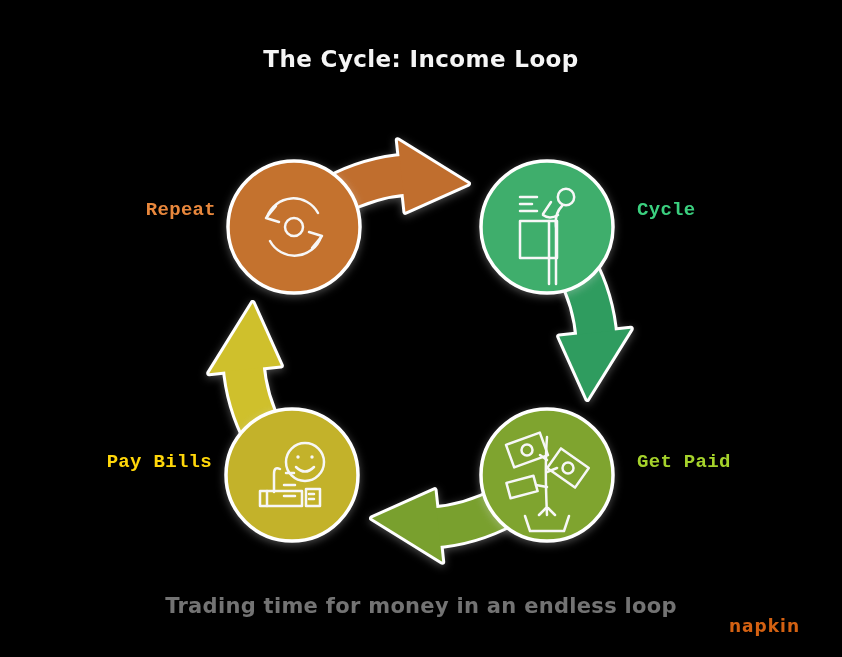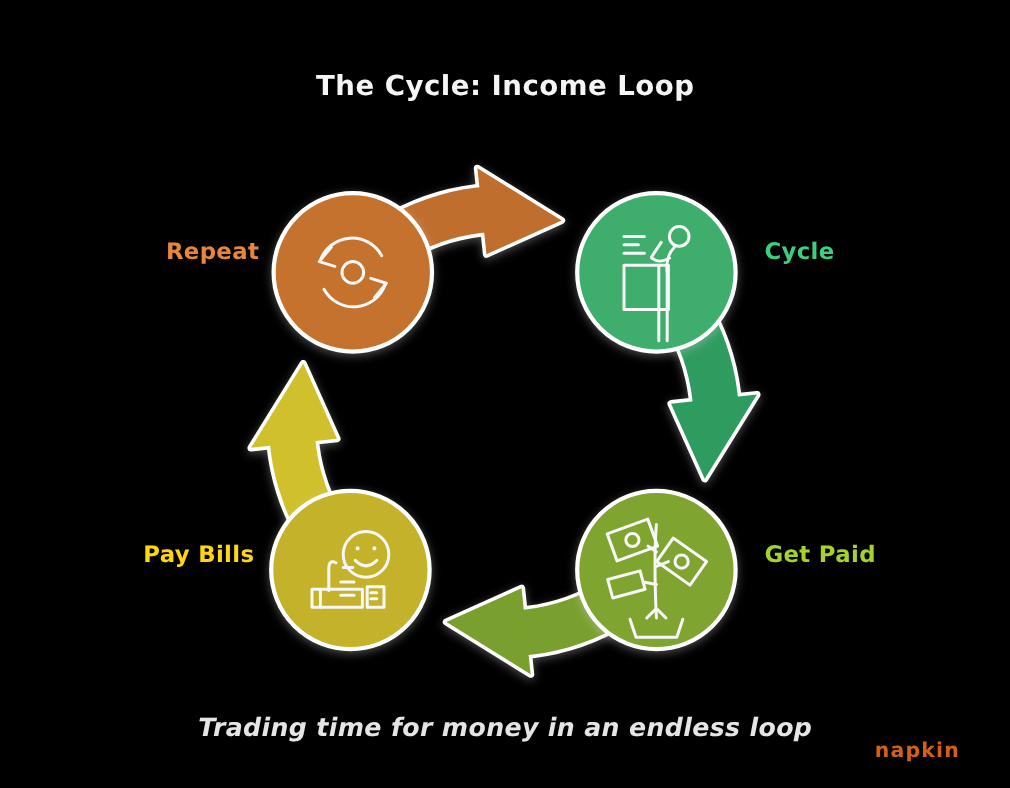--- a/index.html
+++ b/index.html
@@ -1,22 +1,22 @@
 <!DOCTYPE html>
 <html><head>
 <meta charset="utf-8">
 <style>
   html,body{margin:0;padding:0;background:#000;}
   .canvas{position:relative;width:842px;height:657px;overflow:hidden;
           font-family:"DejaVu Sans","Liberation Sans",sans-serif;}
-  .title{position:absolute;top:59px;left:0;width:842px;text-align:center;
+  .title{position:absolute;top:46px;left:0;width:842px;text-align:center;
          font-size:23px;font-weight:700;letter-spacing:.4px;}
   .caption{position:absolute;top:594px;left:0;width:842px;text-align:center;
            font-size:21px;font-weight:700;letter-spacing:.3px;}
-  .node-label{position:absolute;font-size:19px;font-weight:700;letter-spacing:.3px;white-space:nowrap;}
+  .node-label{position:absolute;font-size:19px;font-weight:700;letter-spacing:.3px;white-space:nowrap;font-family:Liberation Mono, monospace;}
   #label-repeat{right:626px;top:199px;}
   #label-work{left:637px;top:199px;}
   #label-get-paid{left:637px;top:451px;text-align:right;}
   #label-pay-bills{right:630px;top:451px;}
   .watermark{position:absolute;right:42px;top:616px;font-size:17px;font-weight:700;
              letter-spacing:1px;opacity:.85;}
   svg.scene{position:absolute;inset:0;}
   .halo{filter:drop-shadow(0 2px 4px rgba(220,220,220,.35));}
   .w{fill:#fff;stroke:#fff;stroke-width:6;stroke-linejoin:round;}
   .c{stroke:none;}
@@ -118,16 +118,16 @@
       <path d="M 309 494 H 314"></path>
       <path d="M 309 499 H 314"></path>
     </g>
   </svg>
 
   <div class="node-label" id="label-repeat" style="color: rgb(232, 135, 60);">Repeat</div>
   <div class="node-label" id="label-work" style="color: rgb(59, 208, 127);">Cycle</div>
   <div class="node-label" id="label-get-paid" style="color: rgb(165, 210, 43);">Get Paid</div>
   <div class="node-label" id="label-pay-bills" style="color: rgb(255, 215, 10); text-align: center;">Pay Bills</div>
 
-  <div class="caption" style="color: #e5e5e5; font-style: italic;">Trading time for money in an endless loop</div>
+  <div class="caption" style="color: #737373;">Trading time for money in an endless loop</div>
 
   <div class="watermark" style="color: #f97316;">napkin</div>
 </div>
 
 </body></html>

